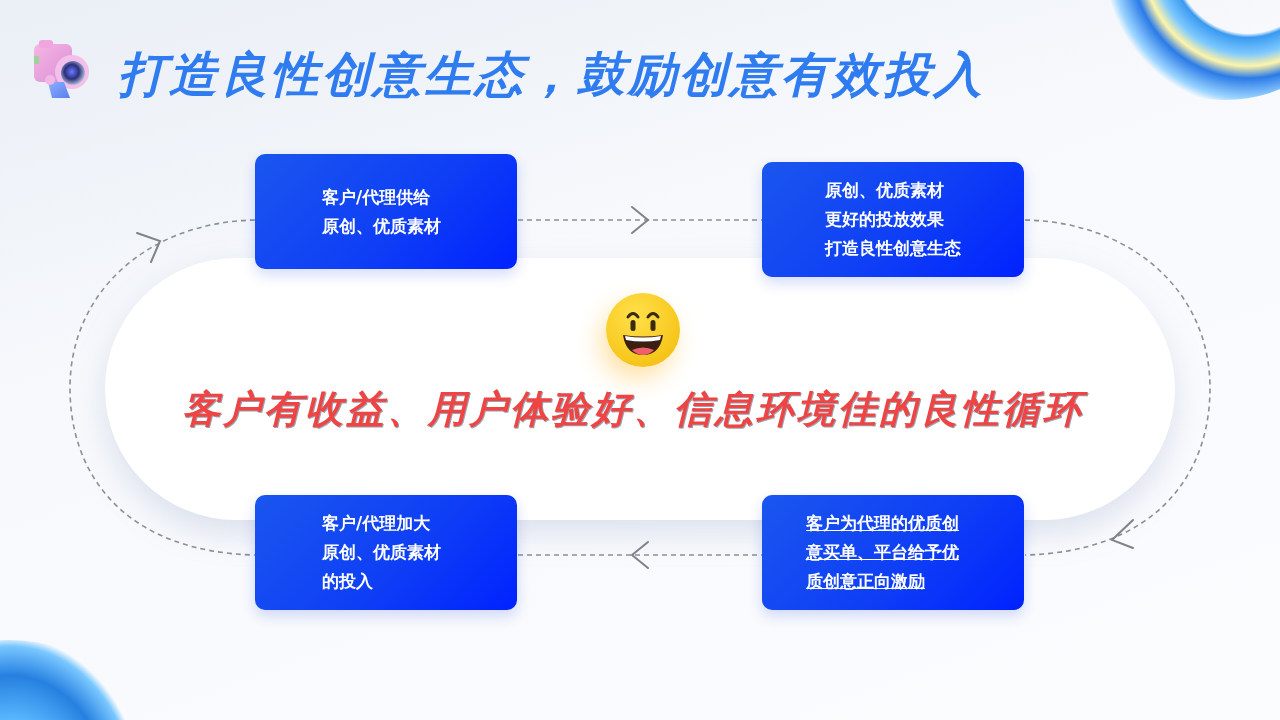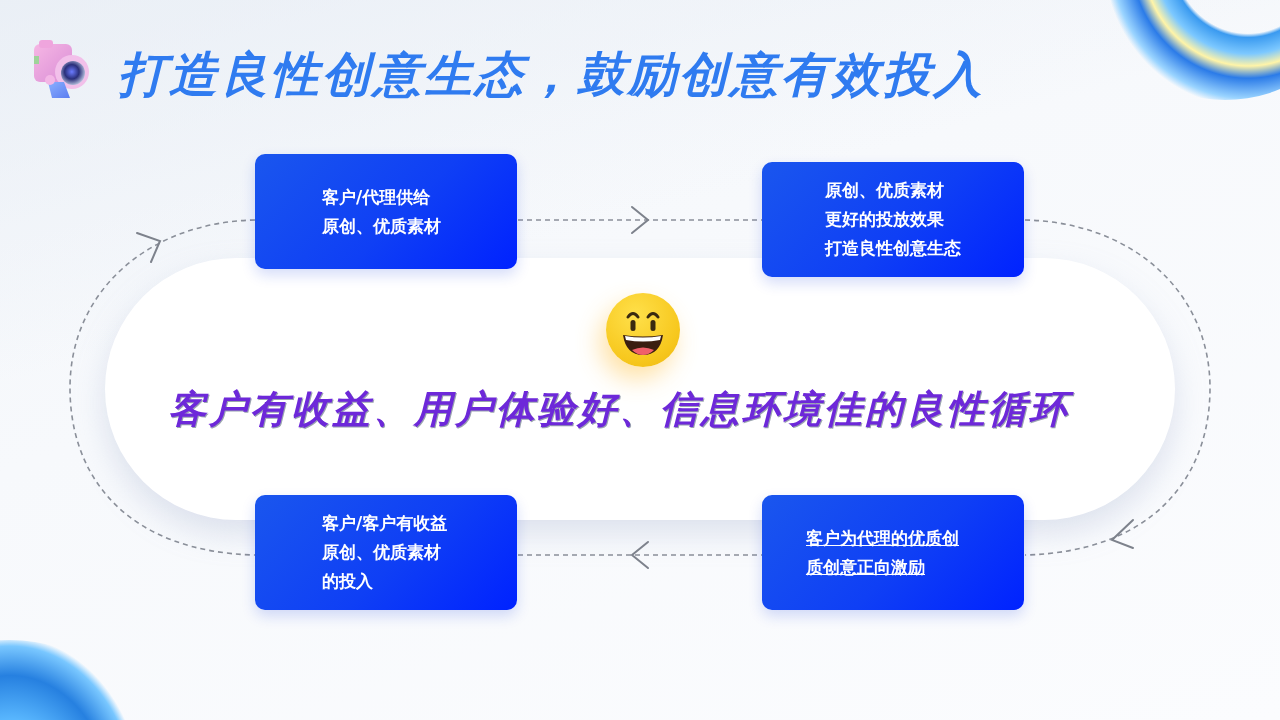--- a/index.html
+++ b/index.html
@@ -38,23 +38,23 @@
     background:#ffffff; border-radius:131px;
     box-shadow: 0 14px 30px rgba(170,180,210,0.35);
   }
   .emoji {
     position:absolute; left:606px; top:293px; width:74px; height:74px;
     border-radius:50%;
     background: radial-gradient(circle at 40% 30%, #ffe04a 0%, #f7c81e 65%, #eeb60f 100%);
     box-shadow: -6px 12px 24px rgba(255,190,60,0.45);
   }
   .main-text {
-    position:absolute; left:168px; top:386px; width:930px; text-align:left;
+    position:absolute; left:182px; top:386px; width:930px; text-align:left;
     font-family: "Liberation Sans", "DejaVu Sans", sans-serif;
-    font-size:38px; font-weight:bold; font-style:italic; color:#6d28d9;
+    font-size:38px; font-weight:bold; font-style:italic; color:#ef4444;
     letter-spacing:3px; line-height:46px;
     text-shadow: 1px 1px 0 #9aa3b0;
   }
   .card {
     position:absolute; width:262px; height:115px;
     border-radius:10px;
     background: linear-gradient(135deg, #1a56ee 0%, #0f3ff5 55%, #0022ff 100%);
     box-shadow: 0 6px 14px rgba(20,60,220,0.18);
     display:flex; align-items:center;
     color:#ffffff; font-size:17px; font-weight:bold; line-height:29px;
@@ -130,27 +130,28 @@
   <div class="lines">
     <span>原创、优质素材</span>
     <span>更好的投放效果</span>
     <span>打造良性创意生态</span>
   </div>
 </div>
 
 <div class="card c4">
   <div class="lines">
     <span>客户为代理的优质创</span>
+    <span>意买单、平台给予优</span>
     <span>质创意正向激励</span>
   </div>
 </div>
 
 <div class="card c3">
   <div class="lines">
-    <span>客户/客户有收益</span>
+    <span>客户/代理加大</span>
     <span>原创、优质素材</span>
     <span>的投入</span>
   </div>
 </div>
 
 <div class="emoji">
   <svg width="74" height="74" viewBox="0 0 74 74">
     <path d="M22 24 Q27 17 32 24" fill="none" stroke="#3a2a10" stroke-width="3" stroke-linecap="round"></path>
     <path d="M42 24 Q47 17 52 24" fill="none" stroke="#3a2a10" stroke-width="3" stroke-linecap="round"></path>
     <rect x="24.5" y="27" width="5" height="11" rx="2.5" fill="#3a2a10"></rect>

